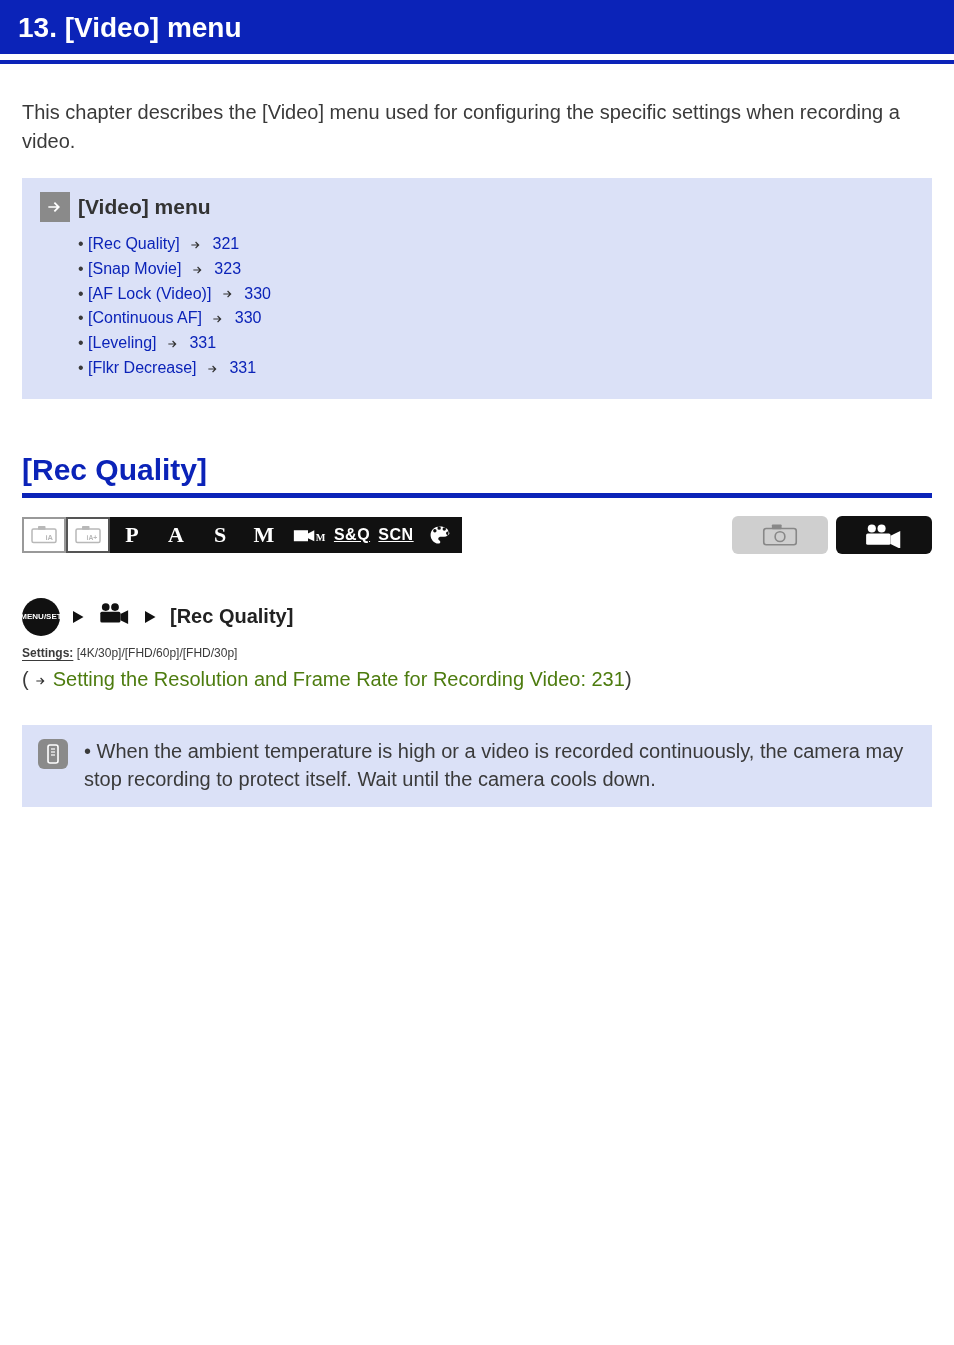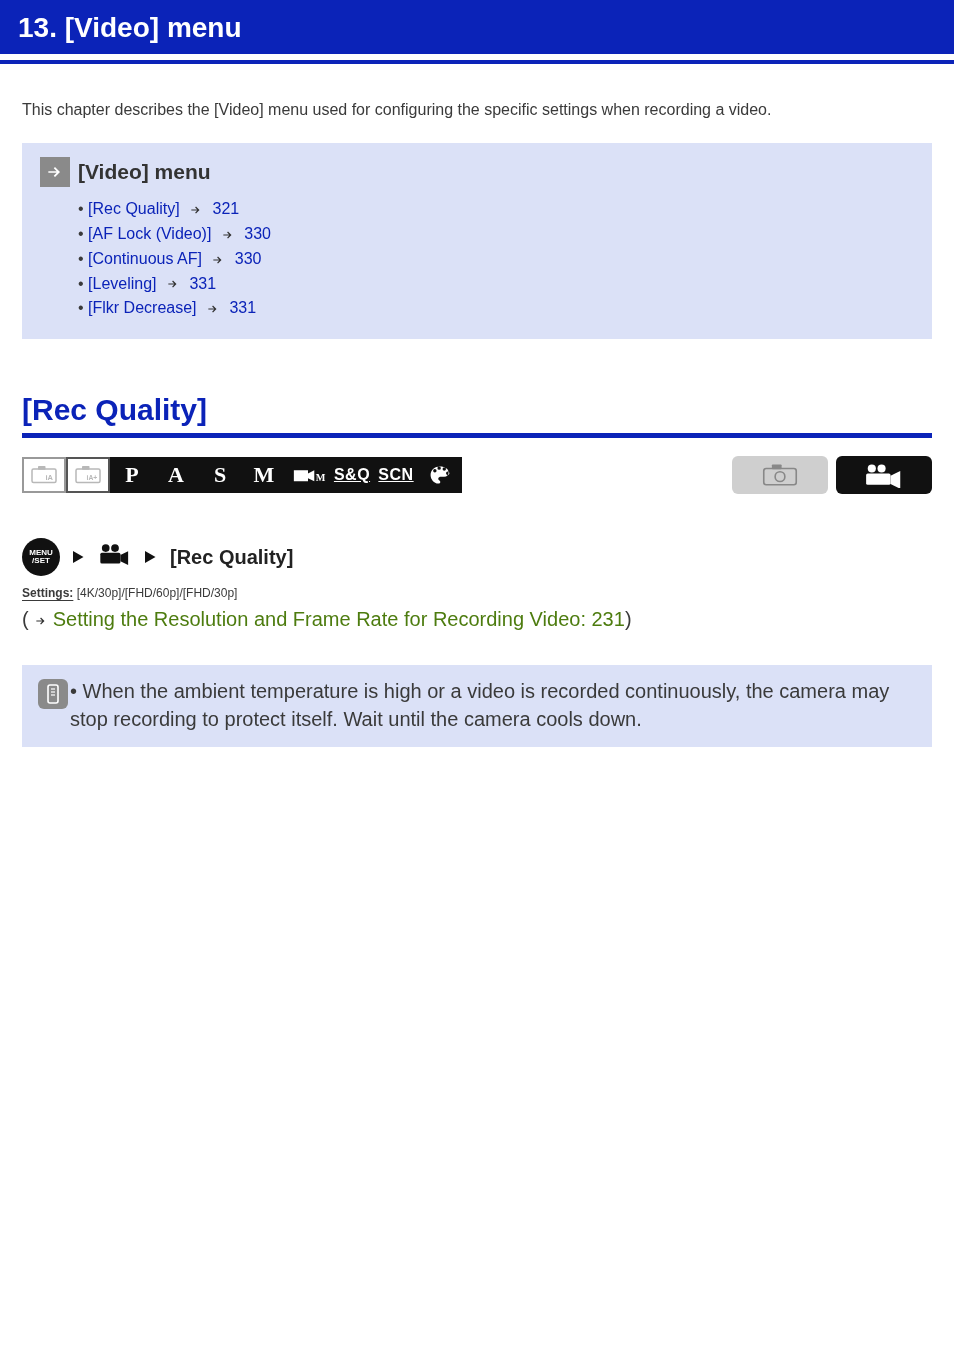--- a/index.html
+++ b/index.html
@@ -29,21 +29,21 @@
   }
   .blue-rule {
     height: 4px;
     background: #0b23b8;
   }
   .content {
     padding: 0 22px;
   }
   .intro {
     margin-top: 34px;
-    font-size: 16px;
+    font-size: 20px;
     line-height: 1.45;
   }
   .toc-box {
     background: #dbe1f7;
     margin-top: 22px;
     padding: 14px 18px 18px 18px;
   }
   .toc-row {
     display: flex;
     align-items: center;
@@ -158,21 +158,21 @@
     gap: 10px;
     font-size: 20px;
   }
   .menu-btn {
     width: 38px;
     height: 38px;
     border-radius: 50%;
     background: #111;
     color: #fff;
     display: flex;
-    flex-direction: column;
+    flex-direction: row;
     align-items: center;
     justify-content: center;
     font-size: 8px;
     line-height: 1;
     font-weight: 700;
   }
   .menu-arrow svg { display:block; }
 
   .menu-label-strong {
     font-size: 20px;
@@ -187,21 +187,21 @@
     font-weight: 700;
     text-decoration: underline;
     text-underline-offset: 3px;
   }
 
   .note-box {
     background: #dbe1f7;
     margin-top: 34px;
     padding: 12px 16px 14px 16px;
     display: flex;
-    gap: 2px;
+    gap: 16px;
     align-items: flex-start;
     font-size: 20px;
     line-height: 1.4;
   }
   .note-icon {
     width: 30px;
     height: 30px;
     border-radius: 6px;
     background: #8a8a8a;
     display: flex;
@@ -239,20 +239,28 @@
         <div class="toc-title">[Video] menu</div>
       </div>
       <div class="toc-list">
         <div>• <a>[Rec Quality]</a>
           <span class="toc-arrow">
             <svg width="16" height="14" viewBox="0 0 24 24">
                 <path fill="#333" d="M4 11h10l-3.5-3.5L12 6l6 6-6 6-1.5-1.5L14 13H4z"></path>
               </svg>
           </span>
           <a class="page-ref">321</a>
+        </div>
+        <div>• <a>[Snap Movie]</a>
+          <span class="toc-arrow">
+            <svg width="16" height="14" viewBox="0 0 24 24">
+                <path fill="#333" d="M4 11h10l-3.5-3.5L12 6l6 6-6 6-1.5-1.5L14 13H4z"></path>
+              </svg>
+          </span>
+          <a class="page-ref">323</a>
         </div>
         <div>• <a>[AF Lock (Video)]</a>
           <span class="toc-arrow">
             <svg width="16" height="14" viewBox="0 0 24 24">
                 <path fill="#333" d="M4 11h10l-3.5-3.5L12 6l6 6-6 6-1.5-1.5L14 13H4z"></path>
               </svg>
           </span>
           <a class="page-ref">330</a>
         </div>
         <div>• <a>[Continuous AF]</a>

